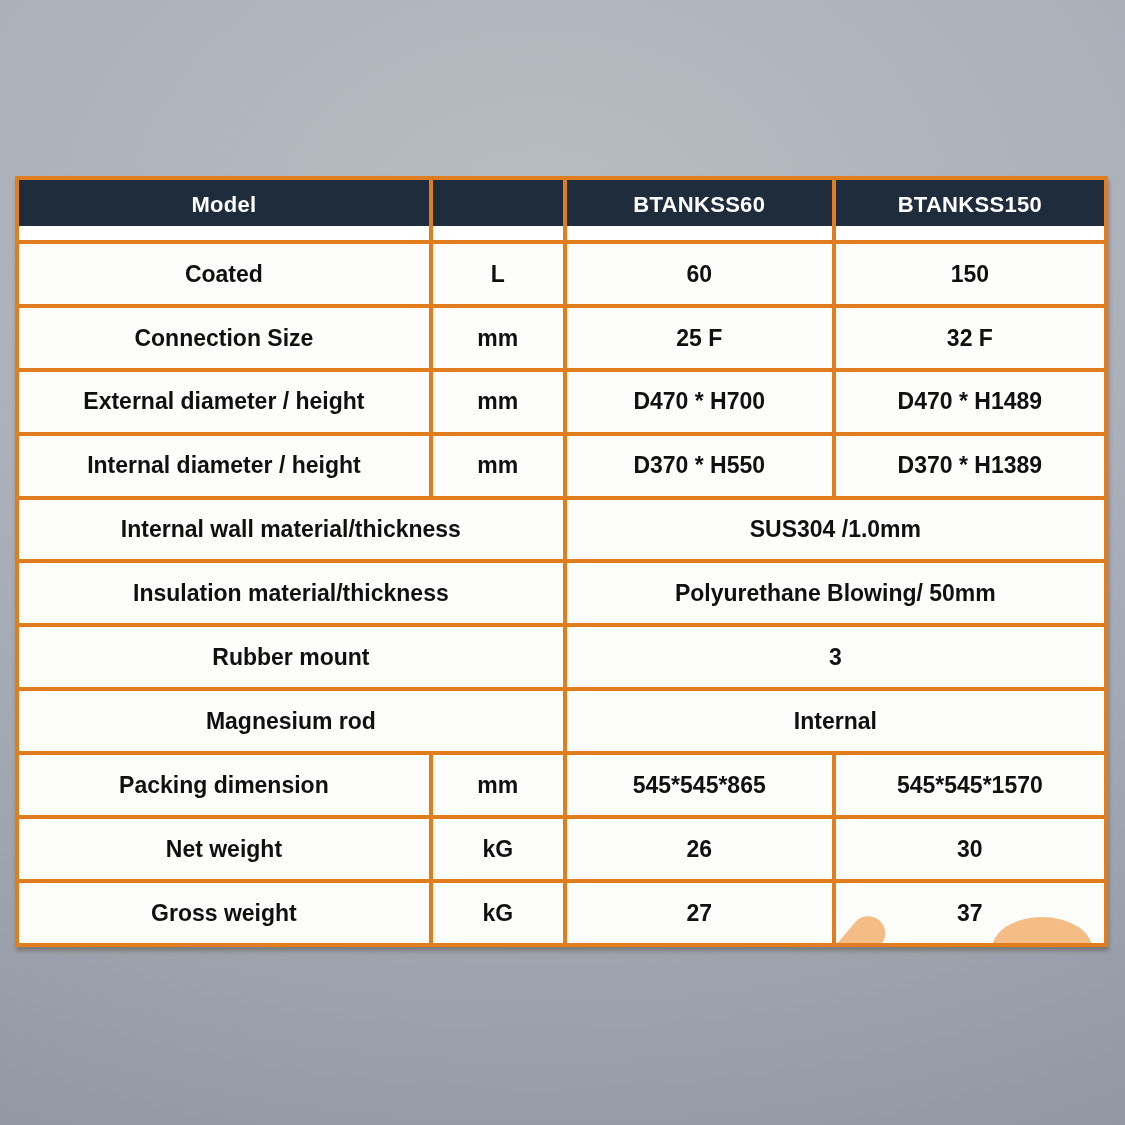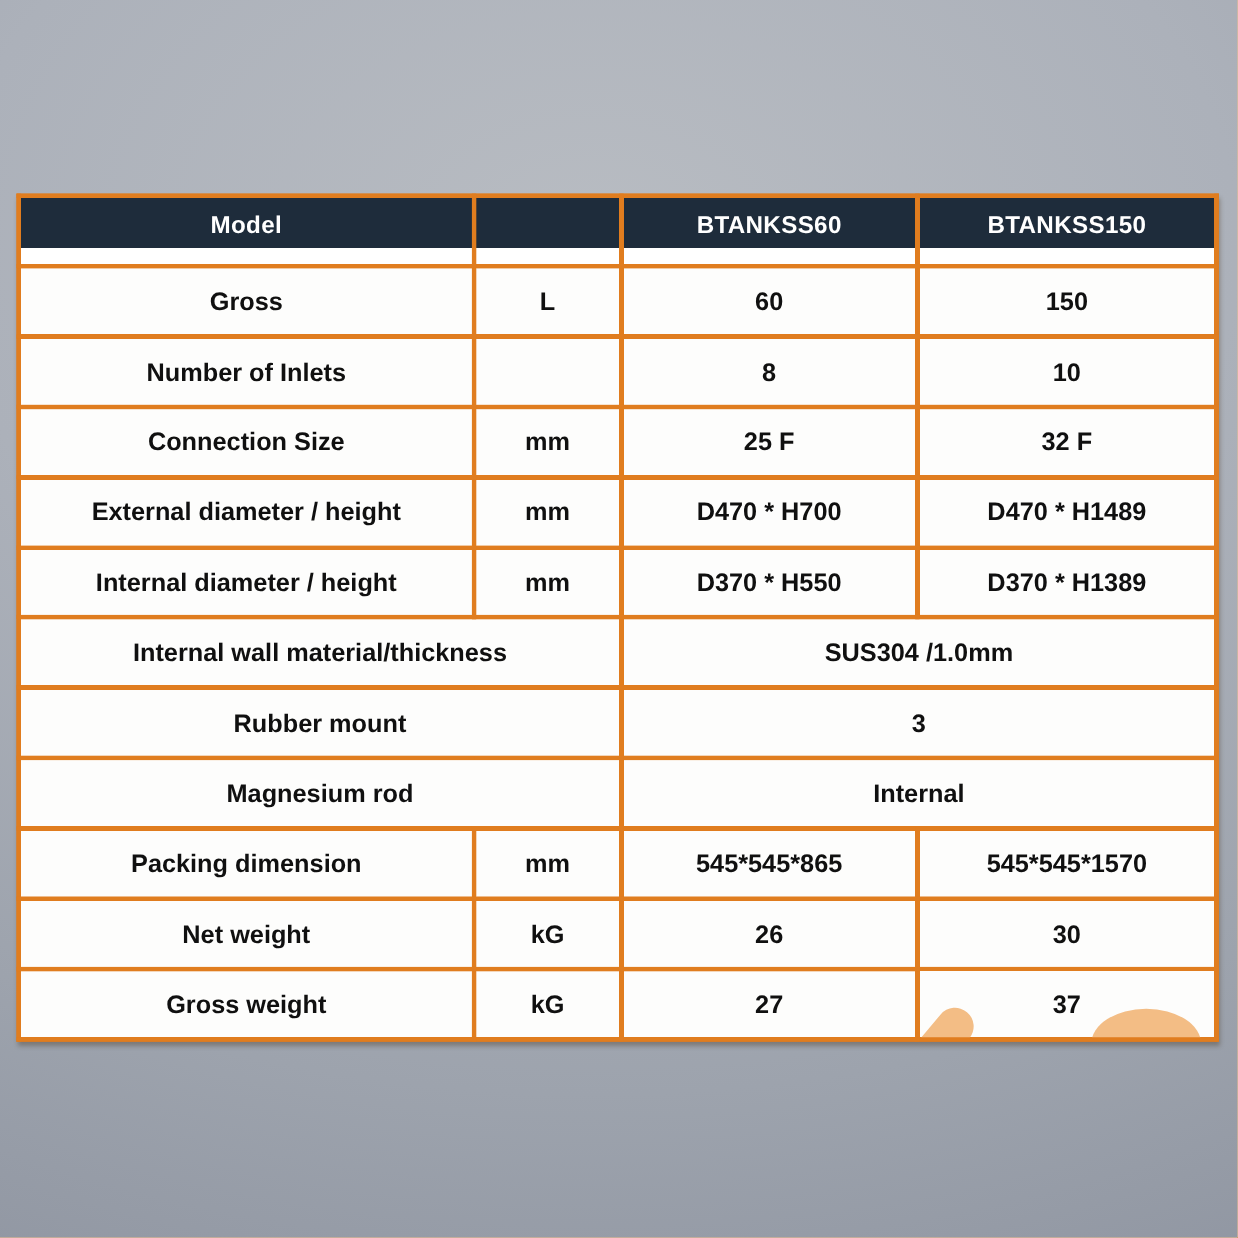--- a/index.html
+++ b/index.html
@@ -66,32 +66,26 @@
     </colgroup>
     <tbody>
       <tr class="hdr">
         <th>Model</th>
         <th></th>
         <th>BTANKSS60</th>
         <th>BTANKSS150</th>
       </tr>
 
       <tr class="row">
-        <td class="lbl">Gross</td>
+        <td class="lbl">Coated</td>
         <td class="unit">L</td>
         <td class="val">60</td>
         <td class="val">150</td>
       </tr>
 
-      <tr class="row">
-        <td class="lbl">Number of Inlets</td>
-        <td class="unit"></td>
-        <td class="val">8</td>
-        <td class="val">10</td>
-      </tr>
 
       <tr class="row">
         <td class="lbl">Connection Size</td>
         <td class="unit">mm</td>
         <td class="val">25 F</td>
         <td class="val">32 F</td>
       </tr>
 
       <tr class="row">
         <td class="lbl">External diameter / height</td>
@@ -105,20 +99,24 @@
         <td class="unit">mm</td>
         <td class="val">D370 * H550</td>
         <td class="val">D370 * H1389</td>
       </tr>
 
       <tr class="row">
         <td class="lbl" colspan="2">Internal wall material/thickness</td>
         <td class="val" colspan="2">SUS304 /1.0mm</td>
       </tr>
 
+      <tr class="row">
+        <td class="lbl" colspan="2">Insulation material/thickness</td>
+        <td class="val" colspan="2">Polyurethane Blowing/ 50mm</td>
+      </tr>
 
 
       <tr class="row">
         <td class="lbl" colspan="2">Rubber mount</td>
         <td class="val" colspan="2">3</td>
       </tr>
 
       <tr class="row">
         <td class="lbl" colspan="2">Magnesium rod</td>
         <td class="val" colspan="2">Internal</td>

